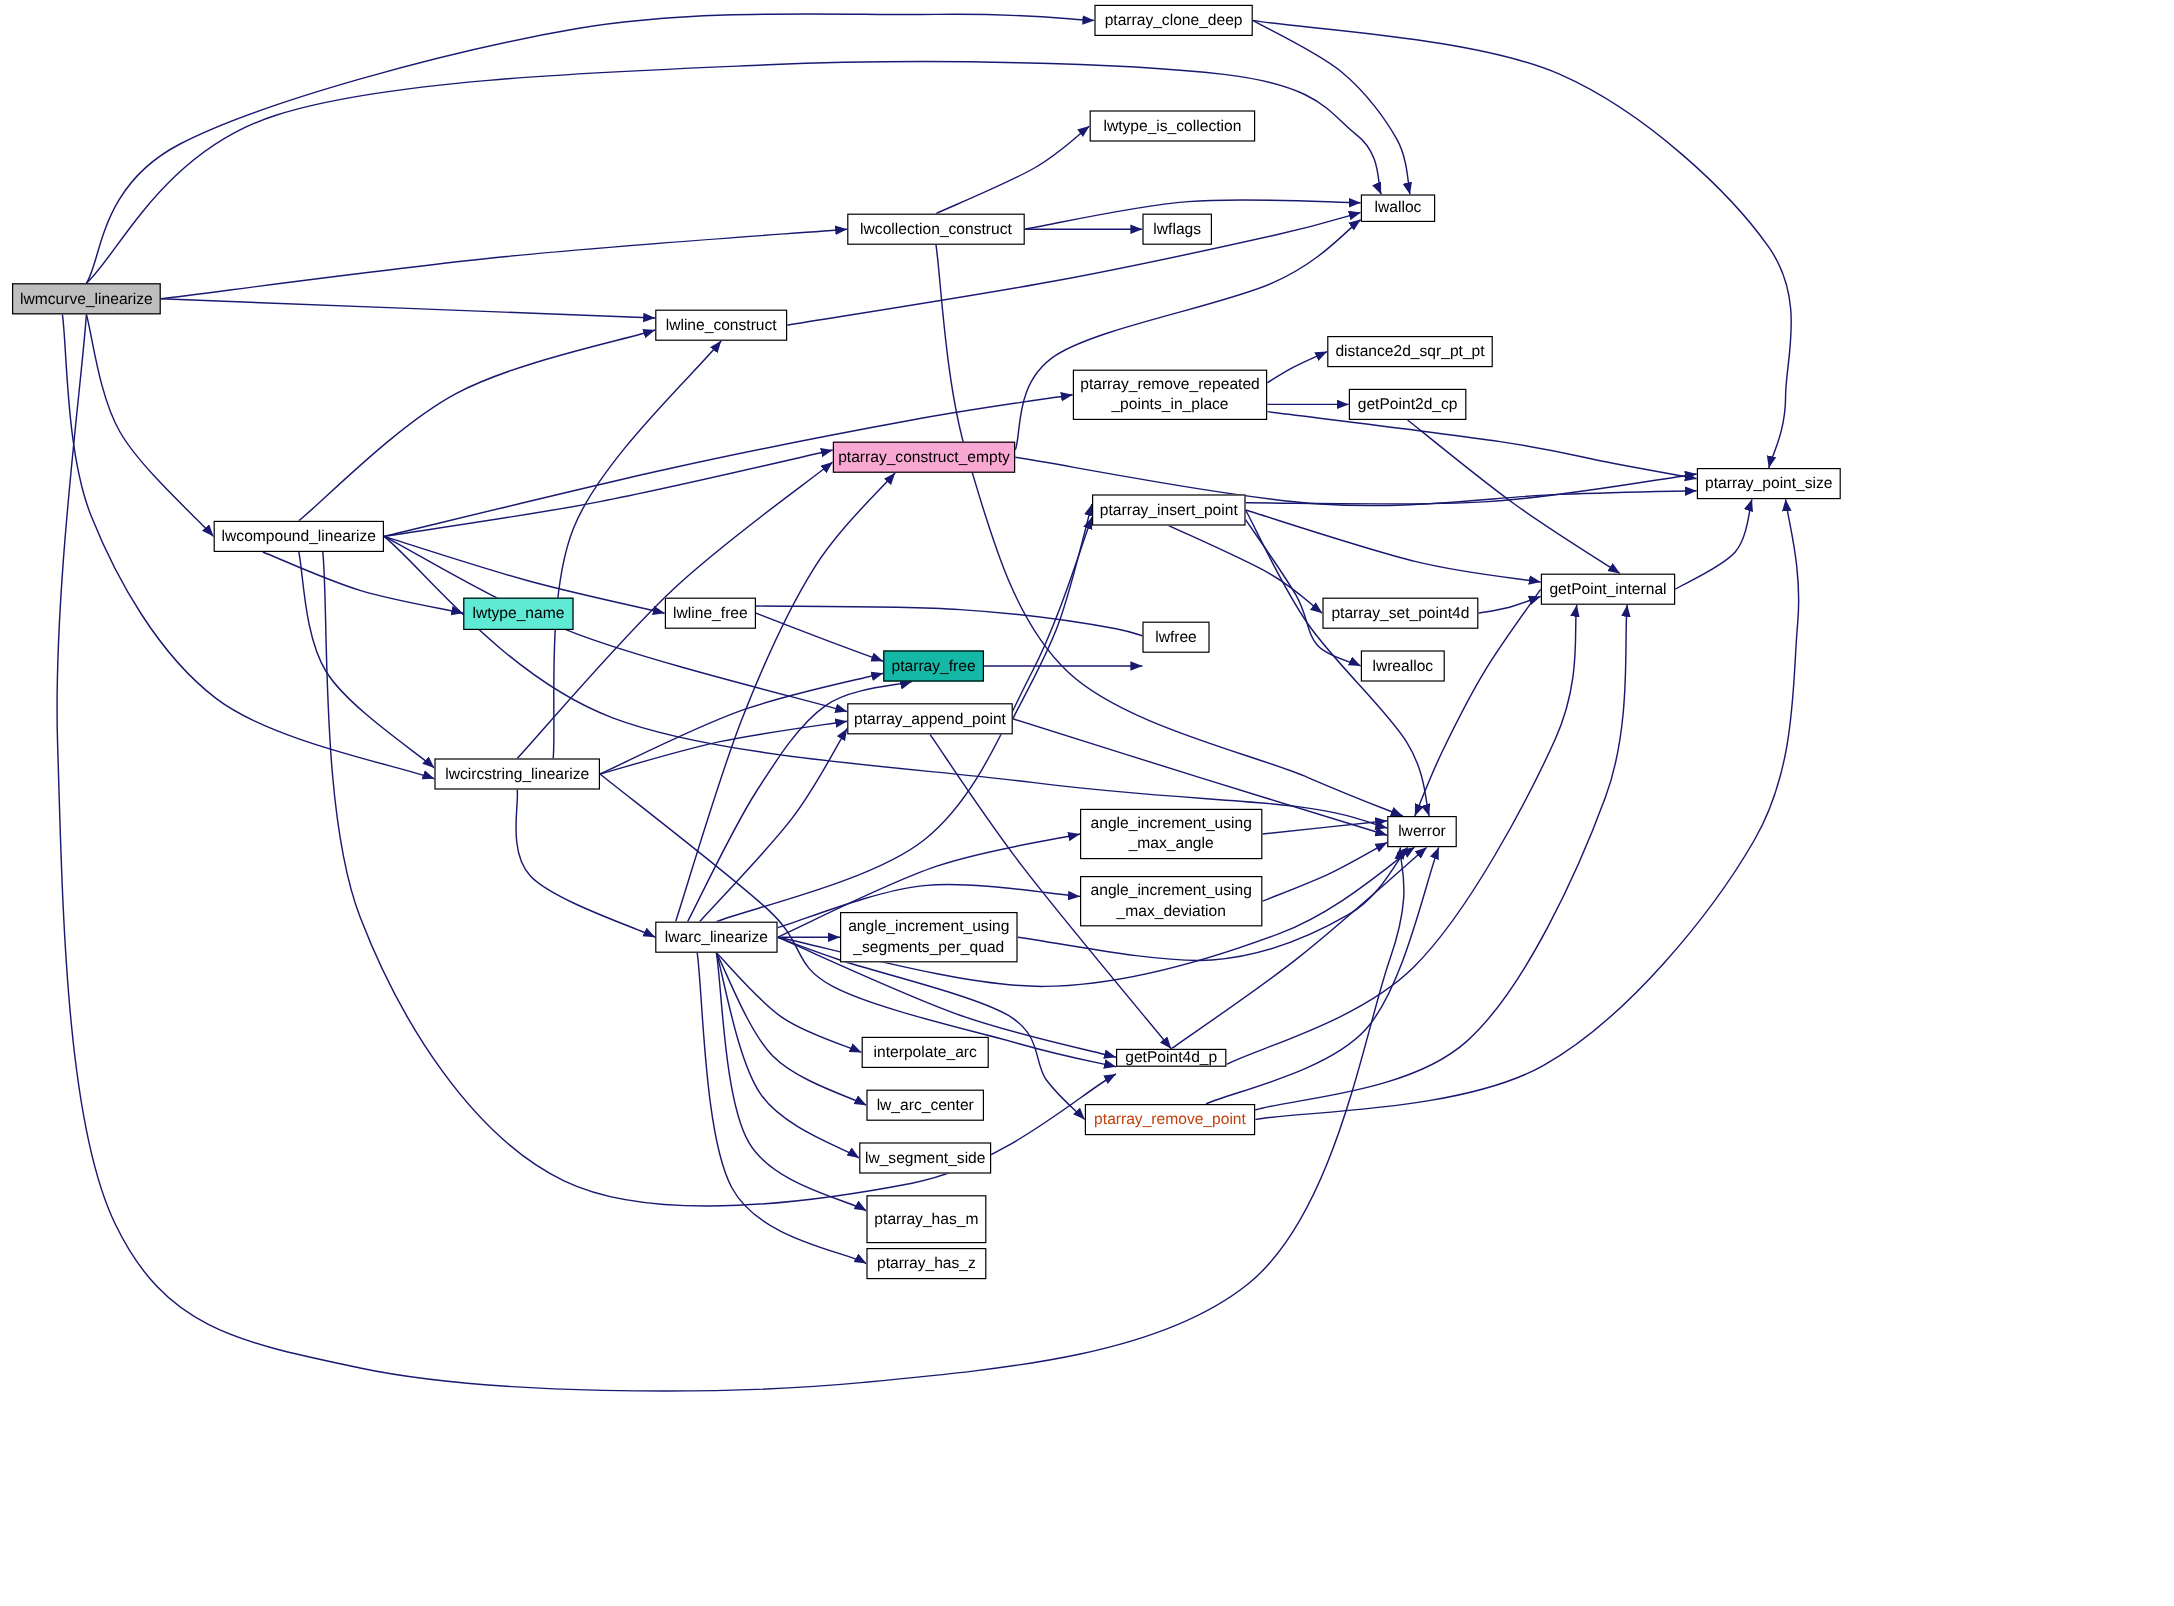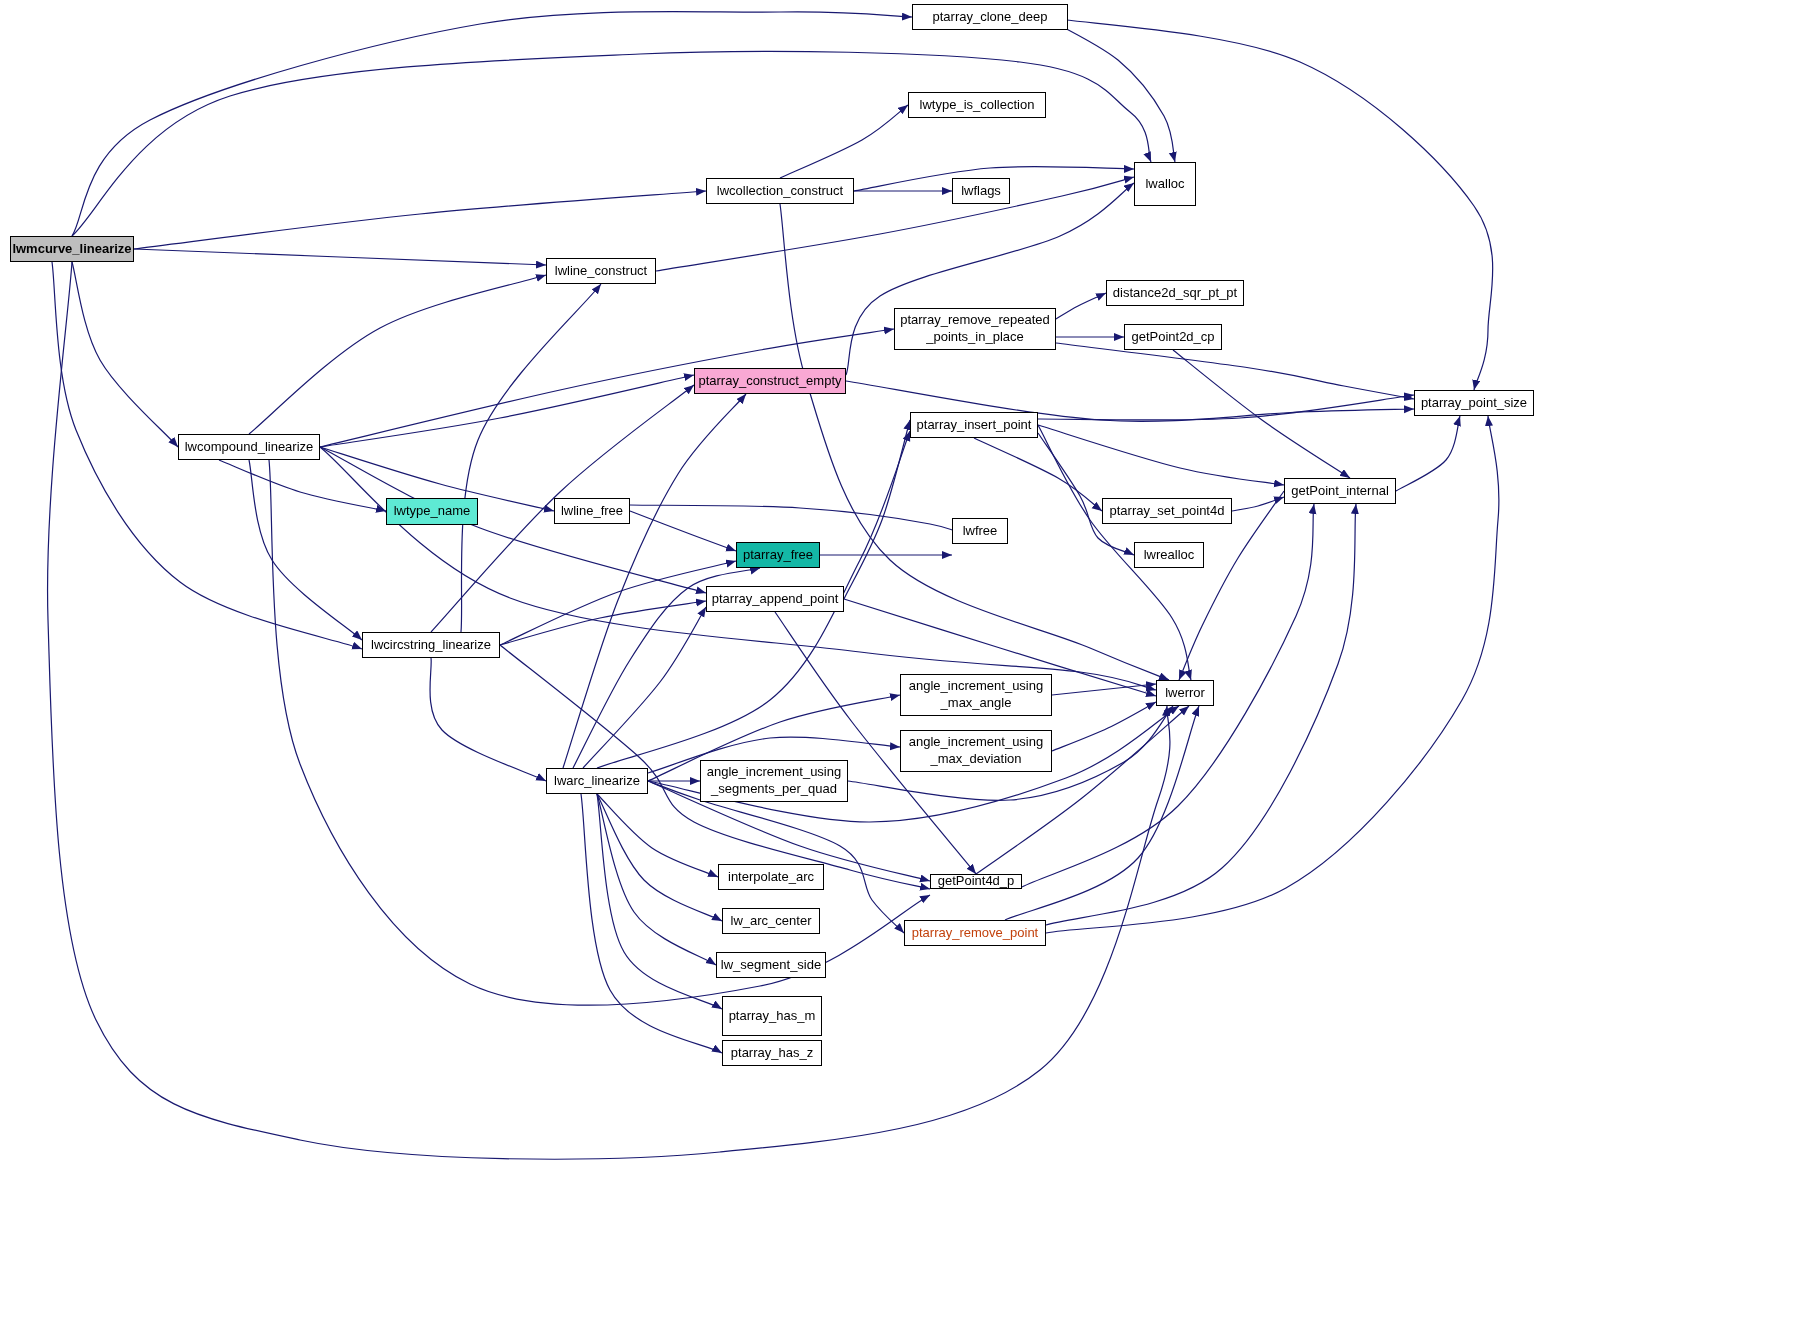--- a/index.html
+++ b/index.html
@@ -4,21 +4,21 @@
 <style>
   html,body{margin:0;padding:0;background:#fff;}
   .canvas{position:relative;width:1812px;height:1338px;overflow:hidden;
           font-family:"Liberation Sans",sans-serif;}
   .edge-layer{position:absolute;left:0;top:0;z-index:1;}
   .node-layer{position:absolute;left:0;top:0;right:0;bottom:0;z-index:2;}
   .node{position:absolute;box-sizing:border-box;border:1px solid #000;
         background:#fff;display:flex;flex-direction:column;align-items:center;
         justify-content:center;font-size:13px;line-height:1.28;white-space:nowrap;
         text-align:center;cursor:pointer;}
-  .node.root{background:#bebebe;font-weight:bold;}
+  .node.root{background:#bebebe;}
 </style>
 </head>
 <body>
 
 <div class="canvas" style="background: rgb(255, 255, 255);">
   <svg class="edge-layer" xmlns="http://www.w3.org/2000/svg" width="1812" height="1338" viewBox="0 0 1812 1338">
     <defs>
       <marker id="arrowhead" markerWidth="11" markerHeight="9" refX="10" refY="4" orient="auto" markerUnits="userSpaceOnUse">
         <path d="M0,0 L10,4 L0,8 Z" fill="#191970"></path>
       </marker>
@@ -93,27 +93,27 @@
       <path d="M630,505 C658.3,505.5 750.0,504.8 800,508 C850.0,511.2 900.0,518.3 930,524 C960.0,529.7 971.7,539.0 980,542" fill="none" stroke="#191970" stroke-width="1.2" marker-end="url(#arrowhead)"></path>
       <path d="M1052,695 C1069.3,693.2 1138.7,685.8 1156,684" fill="none" stroke="#191970" stroke-width="1.2" marker-end="url(#arrowhead)"></path>
       <path d="M1052,751 C1061.3,747.2 1090.7,736.2 1108,728 C1125.3,719.8 1148.0,706.3 1156,702" fill="none" stroke="#191970" stroke-width="1.2" marker-end="url(#arrowhead)"></path>
       <path d="M848,781 C875.0,784.2 964.0,803.2 1010,800 C1056.0,796.8 1096.8,777.7 1124,762 C1151.2,746.3 1164.8,715.3 1173,706" fill="none" stroke="#191970" stroke-width="1.2" marker-end="url(#arrowhead)"></path>
       <path d="M1173,350 C1187.8,361.7 1232.5,398.7 1262,420 C1291.5,441.3 1335.3,468.3 1350,478" fill="none" stroke="#191970" stroke-width="1.2" marker-end="url(#arrowhead)"></path>
     </svg>
   <div class="node-layer">
       <div class="node root" style="left: 10px; top: 236px; width: 124px; height: 26px; background: rgb(190, 190, 190); border-color: rgb(0, 0, 0); color: rgb(0, 0, 0);">
         <span>lwmcurve_linearize</span>
       </div>
-      <div class="node" style="left: 912px; top: 4px; width: 156px; height: 26px; background: rgb(255, 255, 255); border-color: rgb(0, 0, 0); color: rgb(0, 0, 0);">
+      <div class="node" style="left: 912px; top: 4px; width: 132px; height: 26px; background: rgb(255, 255, 255); border-color: rgb(0, 0, 0); color: rgb(0, 0, 0);">
         <span>ptarray_clone_deep</span>
       </div>
       <div class="node" style="left: 908px; top: 92px; width: 138px; height: 26px; background: rgb(255, 255, 255); border-color: rgb(0, 0, 0); color: rgb(0, 0, 0);">
         <span>lwtype_is_collection</span>
       </div>
-      <div class="node" style="left: 1134px; top: 162px; width: 62px; height: 44px; background: rgb(255, 255, 255); border-color: rgb(0, 0, 0); color: rgb(0, 0, 0);">
+      <div class="node" style="left: 1134px; top: 162px; width: 62px; height: 23px; background: rgb(255, 255, 255); border-color: rgb(0, 0, 0); color: rgb(0, 0, 0);">
         <span>lwalloc</span>
       </div>
       <div class="node" style="left: 706px; top: 178px; width: 148px; height: 26px; background: rgb(255, 255, 255); border-color: rgb(0, 0, 0); color: rgb(0, 0, 0);">
         <span>lwcollection_construct</span>
       </div>
       <div class="node" style="left: 952px; top: 178px; width: 58px; height: 26px; background: rgb(255, 255, 255); border-color: rgb(0, 0, 0); color: rgb(0, 0, 0);">
         <span>lwflags</span>
       </div>
       <div class="node" style="left: 546px; top: 258px; width: 110px; height: 26px; background: rgb(255, 255, 255); border-color: rgb(0, 0, 0); color: rgb(0, 0, 0);">
         <span>lwline_construct</span>

